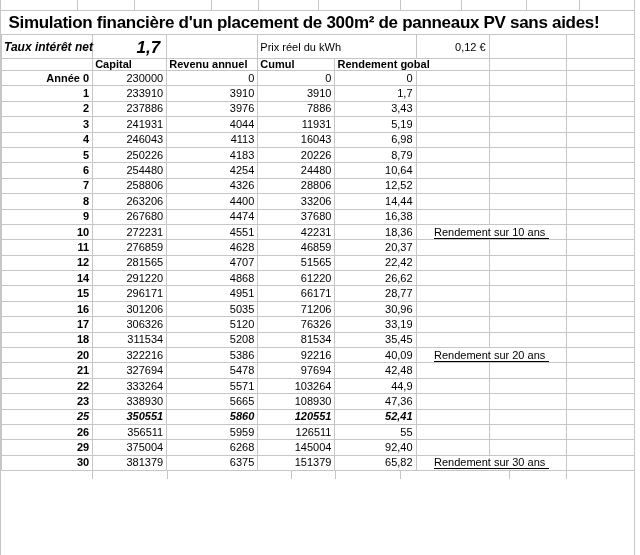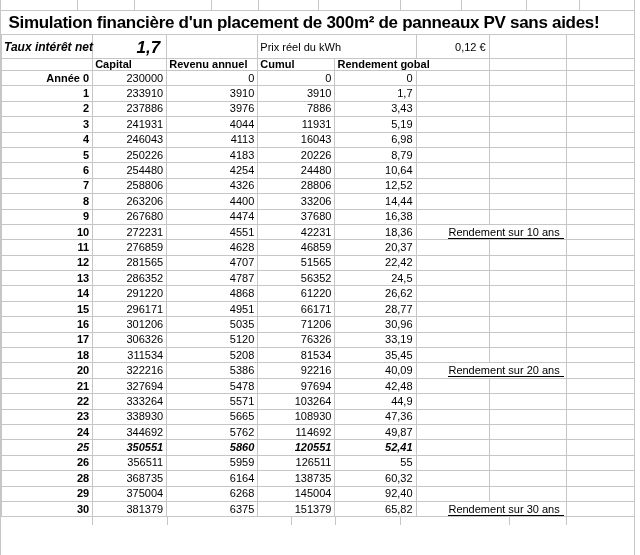--- a/index.html
+++ b/index.html
@@ -26,21 +26,21 @@
   tr.taux-row{height:24px;}
   tr.taux-row td{vertical-align:bottom;padding-bottom:4px;margin-top:16px;}
   td.interest-label{font-weight:bold;font-style:italic;font-size:12px;padding-left:2px;}
   td.interest-value{font-weight:bold;font-style:italic;font-size:17px;text-align:right;padding-right:6px;padding-bottom:2px;}
   tr.header-row{height:12px;}
   tr.header-row td{font-weight:bold;padding-left:2px;line-height:11px;}
   tr.data-row{height:15.4px;}
   tr.bold-row td{font-weight:bold;font-style:italic;}
   td.rowlabel{text-align:right;font-weight:bold;padding-right:3px;margin-top:40px;}
   td.num{text-align:right;padding-right:3px;}
-  td.note-cell{text-align:right;padding-left:3px;}
+  td.note-cell{text-align:center;padding-left:3px;}
   td.note-cell span{border-bottom:1px solid #000;padding-right:4px;}
 </style>
 </head>
 <body>
 
 <div id="sheet">
 
   <div class="strip strip-top">
       <div class="vline" style="left: 76px;"></div>
       <div class="vline" style="left: 133px;"></div>
@@ -210,30 +210,20 @@
           <td class="rowlabel">12</td>
           <td class="num">281565</td>
           <td class="num">4707</td>
           <td class="num">51565</td>
           <td class="num">22,42</td>
           <td></td>
           <td></td>
           <td></td>
         </tr>
         <tr class="data-row">
-          <td class="rowlabel">13</td>
-          <td class="num">286352</td>
-          <td class="num">4787</td>
-          <td class="num">56352</td>
-          <td class="num">24,5</td>
-          <td></td>
-          <td></td>
-          <td></td>
-        </tr>
-        <tr class="data-row">
           <td class="rowlabel">14</td>
           <td class="num">291220</td>
           <td class="num">4868</td>
           <td class="num">61220</td>
           <td class="num">26,62</td>
           <td></td>
           <td></td>
           <td></td>
         </tr>
         <tr class="data-row">
@@ -308,56 +298,36 @@
         <tr class="data-row">
           <td class="rowlabel">23</td>
           <td class="num">338930</td>
           <td class="num">5665</td>
           <td class="num">108930</td>
           <td class="num">47,36</td>
           <td></td>
           <td></td>
           <td></td>
         </tr>
-        <tr class="data-row">
-          <td class="rowlabel">24</td>
-          <td class="num">344692</td>
-          <td class="num">5762</td>
-          <td class="num">114692</td>
-          <td class="num">49,87</td>
-          <td></td>
-          <td></td>
-          <td></td>
-        </tr>
         <tr class="data-row bold-row">
           <td class="rowlabel">25</td>
           <td class="num">350551</td>
           <td class="num">5860</td>
           <td class="num">120551</td>
           <td class="num">52,41</td>
           <td></td>
           <td></td>
           <td></td>
         </tr>
         <tr class="data-row">
           <td class="rowlabel">26</td>
           <td class="num">356511</td>
           <td class="num">5959</td>
           <td class="num">126511</td>
           <td class="num">55</td>
-          <td></td>
-          <td></td>
-          <td></td>
-        </tr>
-        <tr class="data-row">
-          <td class="rowlabel">28</td>
-          <td class="num">368735</td>
-          <td class="num">6164</td>
-          <td class="num">138735</td>
-          <td class="num">60,32</td>
           <td></td>
           <td></td>
           <td></td>
         </tr>
         <tr class="data-row">
           <td class="rowlabel">29</td>
           <td class="num">375004</td>
           <td class="num">6268</td>
           <td class="num">145004</td>
           <td class="num">92,40</td>

